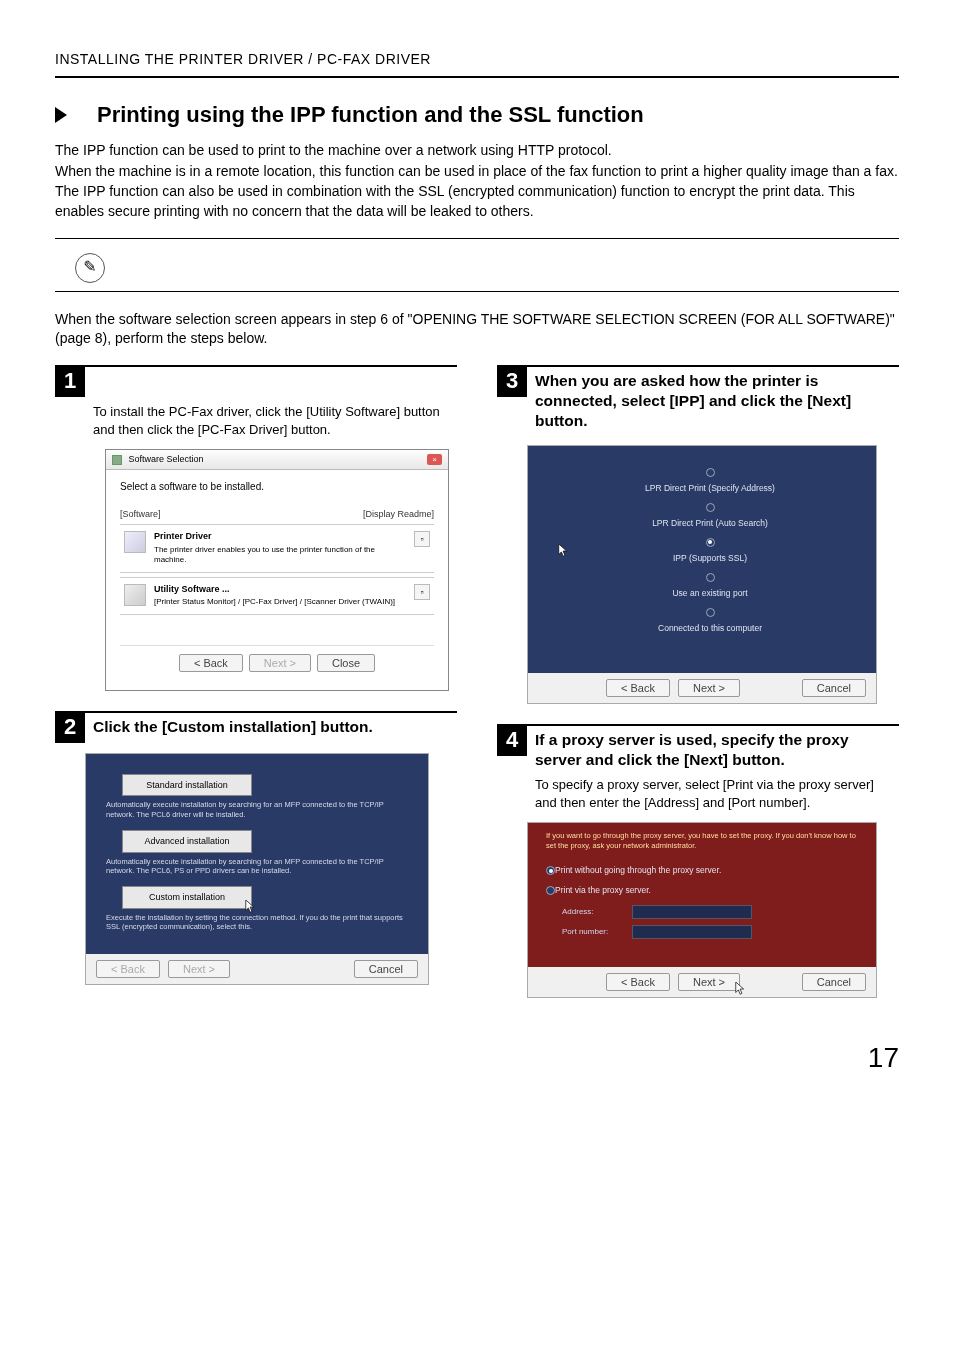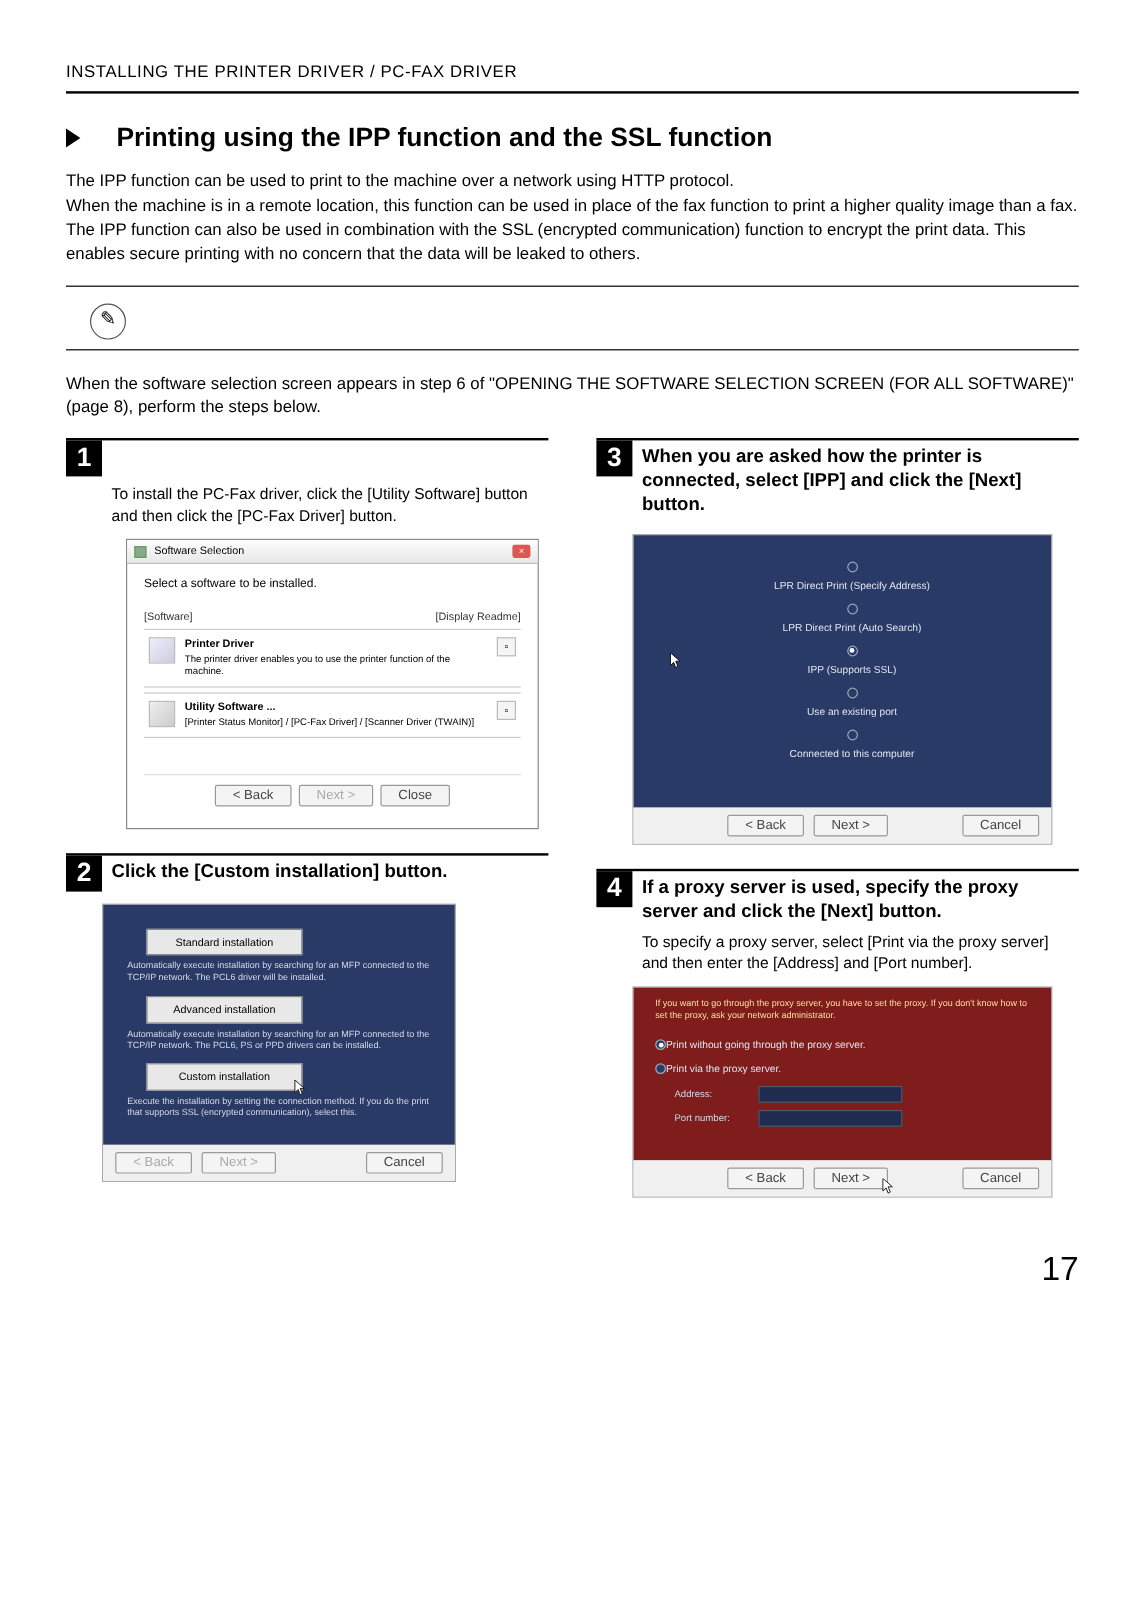--- a/index.html
+++ b/index.html
@@ -142,21 +142,21 @@
   }
   .dlg-buttons button, .btn {
     font-size:11px; padding:2px 14px;
     border:1px solid #999; background:#f4f4f4; border-radius:2px;
     color:#444;
   }
   .btn.disabled { color:#aaa; }
   
   .bluepanel {
     margin: 10px 0 0 30px;
-    width: 295px;
+    width: 344px;
     font-size: 8px;
     border:1px solid #aaa;
   }
   .bluepanel-top {
     background:#2a3a66;
     color:#e8e8e8;
     padding: 10px 16px 18px 16px;
   }
   .panel-btn {
     display:block;

